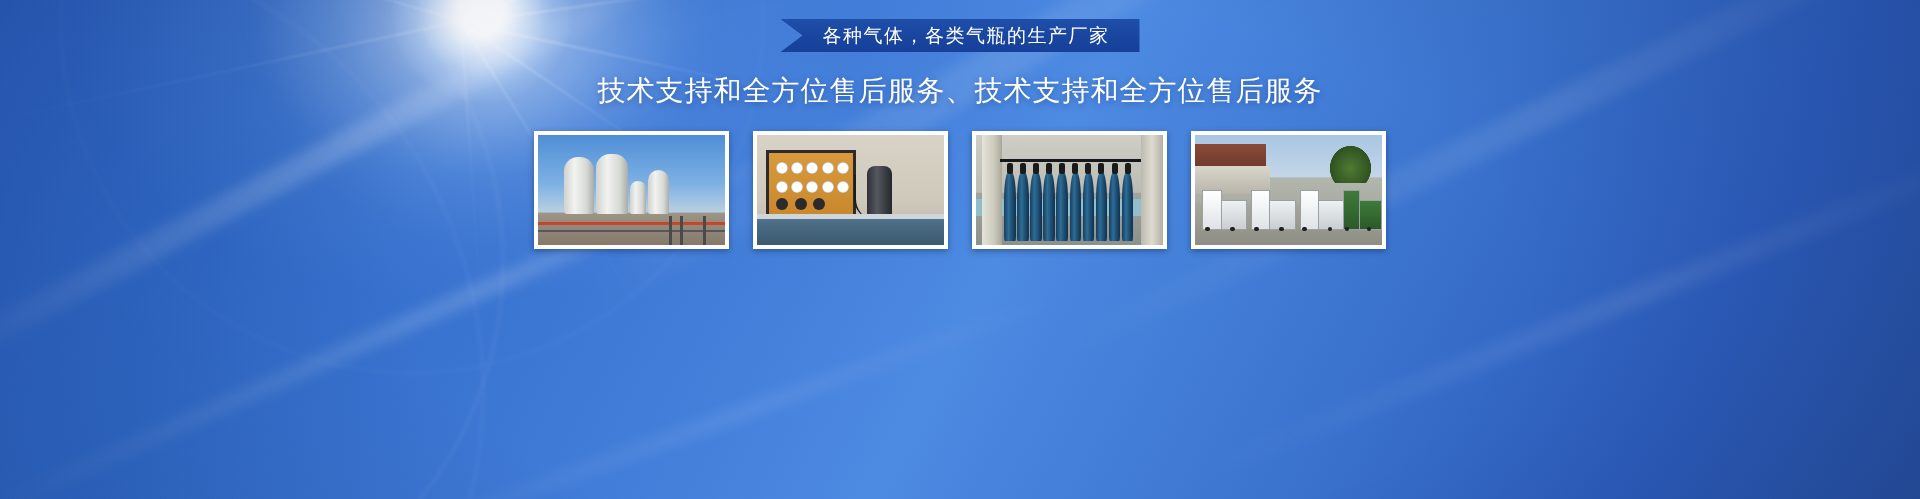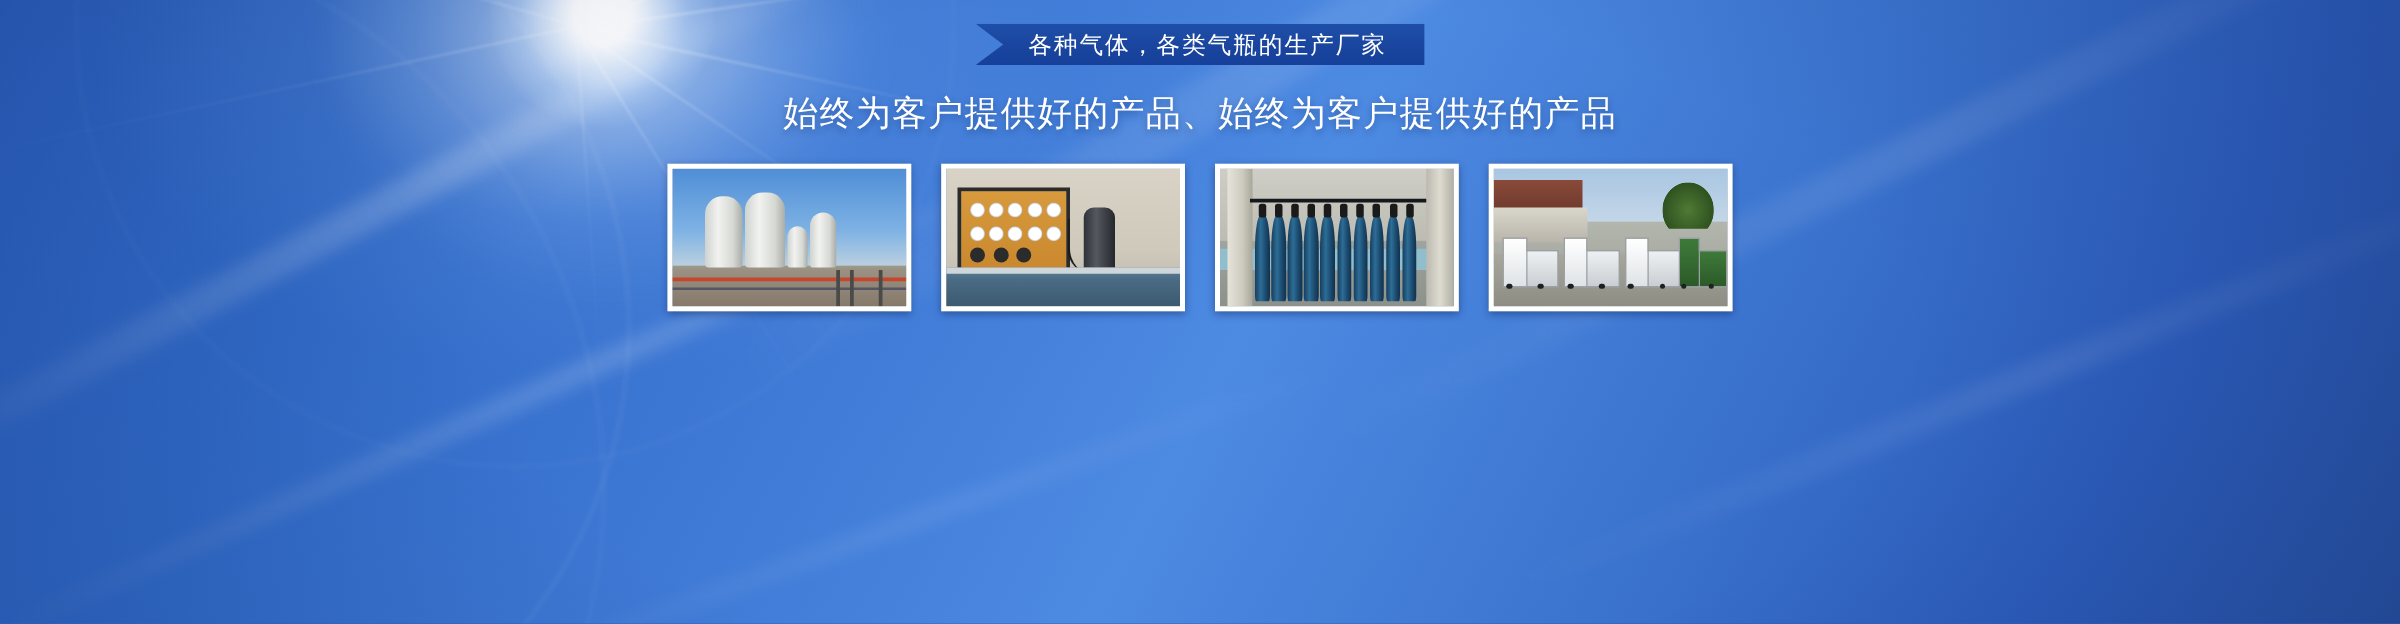--- a/index.html
+++ b/index.html
@@ -237,21 +237,21 @@
 
   <div class="content">
 
 
     <div class="ribbon-wrap">
       <div class="ribbon">
         <span class="ribbon-text">各种气体，各类气瓶的生产厂家</span>
       </div>
     </div>
 
-    <div class="tagline">始终为客户提供好的产品、始终为客户提供好的产品</div>
+    <div class="tagline">技术支持和全方位售后服务、技术支持和全方位售后服务</div>
 
     <div class="photos">
 
       <div class="photo p1">
         <div class="scene">
           <div class="sky"></div>
           <div class="ground"></div>
           <div class="tank t1"></div>
           <div class="tank t2"></div>
           <div class="tank t3"></div>

